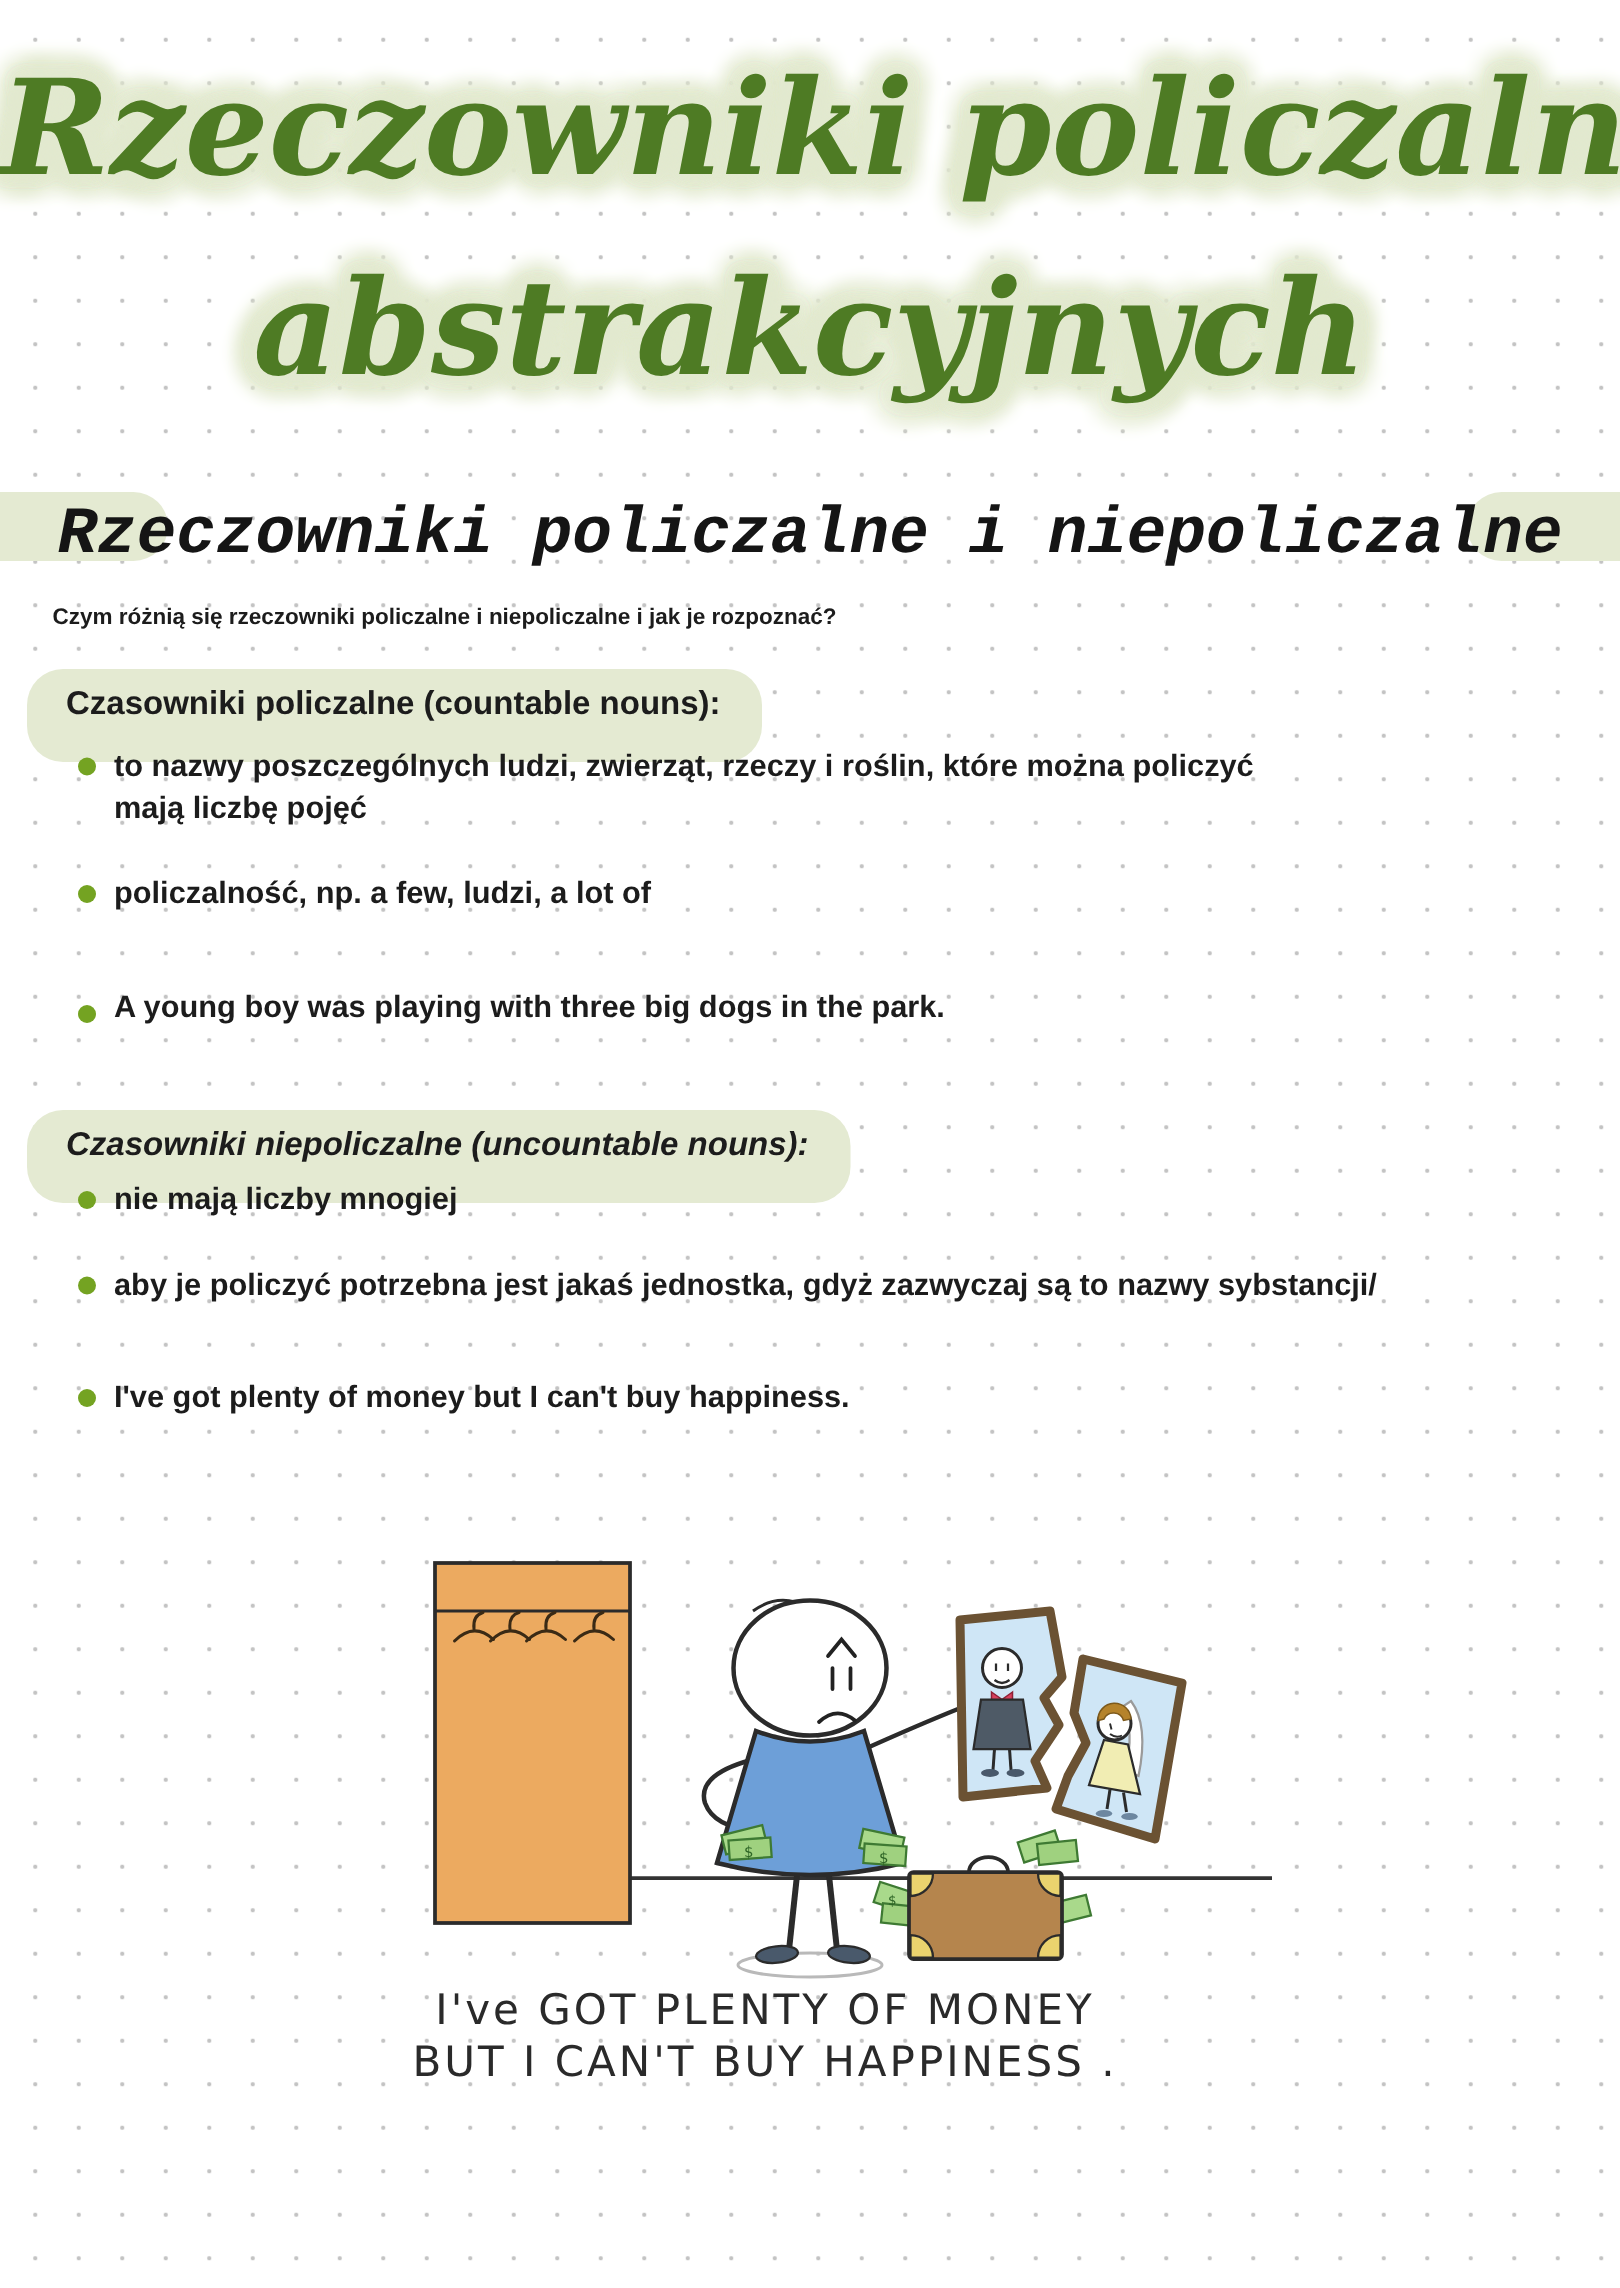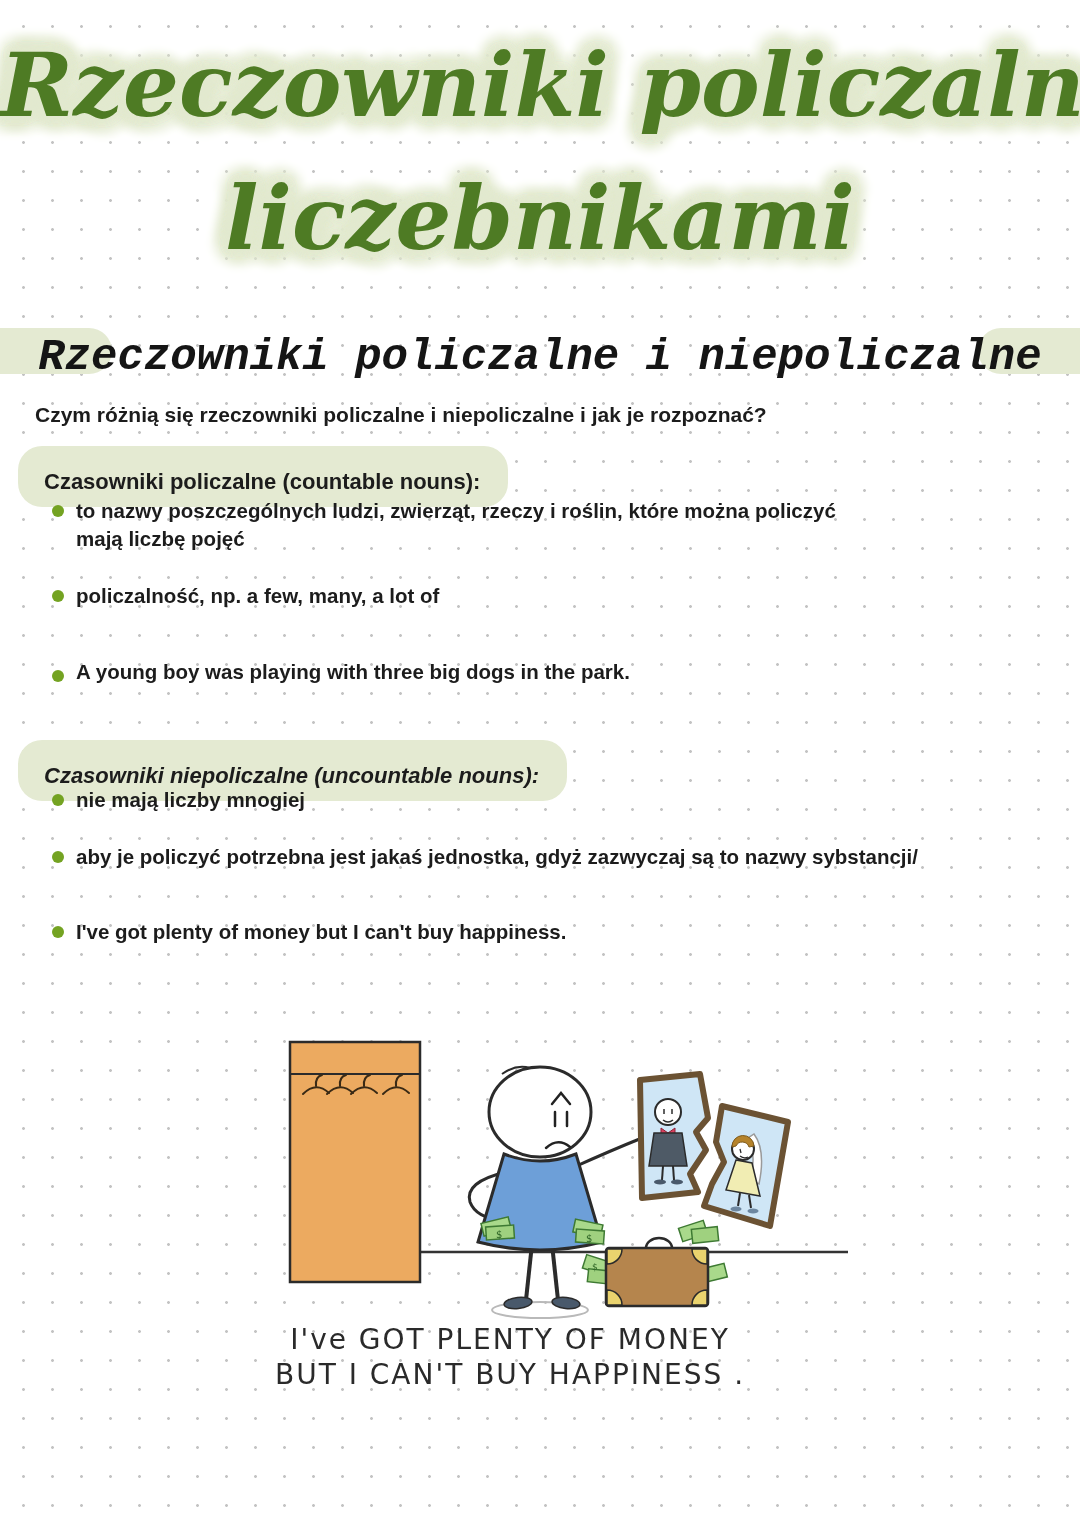--- a/index.html
+++ b/index.html
@@ -22,25 +22,25 @@
   .title-l2{top:158px;font-size:88px;line-height:120px;}
   .subtitle{
     position:absolute;top:320px;left:0;right:0;text-align:center;
     font-family:Liberation Mono, monospace;font-style:italic;font-weight:bold;
     font-size:44px;line-height:74px;color:#151515;white-space:nowrap;
   }
   .side-pill{position:absolute;top:328px;height:46px;background:#e4ead2;}
   .side-pill.left{left:0;width:112px;border-radius:0 24px 24px 0;}
   .side-pill.right{left:978px;width:102px;border-radius:24px 0 0 24px;}
   .question{
-    position:absolute;left:35px;top:403px;font-size:21px;font-weight:bold;white-space:nowrap;
+    position:absolute;left:35px;top:403px;font-size:15px;font-weight:bold;white-space:nowrap;
   }
   .section-pill{
-    position:absolute;left:18px;height:48px;line-height:46px;background:#e4ead2;
-    border-radius:24px;padding:13px 28px 0 26px;font-size:22px;font-weight:bold;white-space:nowrap;
+    position:absolute;left:18px;height:62px;line-height:46px;background:#e4ead2;
+    border-radius:24px;padding:0 28px 0 26px;font-size:22px;font-weight:bold;white-space:nowrap;
   }
   .pill-1{top:446px;}
   .pill-2{top:740px;font-style:italic;}
   .bullet{position:absolute;left:52px;display:flex;align-items:flex-start;}
   .dot{flex:0 0 auto;width:12px;height:12px;border-radius:50%;background:#74a322;margin-top:8px;margin-right:12px;}
   .blines{font-size:20.5px;font-weight:bold;line-height:28px;white-space:nowrap;}
   .b1{top:497px;} .b2{top:582px;} .b3{top:658px;align-items:center;}
   .b4{top:786px;} .b5{top:843px;} .b6{top:918px;}
   .illustration{position:absolute;left:240px;top:1032px;}
   .caption{
@@ -48,41 +48,41 @@
     font-family:"DejaVu Sans",sans-serif;font-size:28px;line-height:35px;
     letter-spacing:2px;color:#2a2a2a;white-space:nowrap;
   }
 </style>
 </head>
 <body>
 
 <div class="page">
 
   <div class="big-title title-l1">Rzeczowniki policzalne i</div>
-  <div class="big-title title-l2">liczebnikami</div>
+  <div class="big-title title-l2">abstrakcyjnych</div>
 
   <div class="side-pill left"></div>
   <div class="side-pill right"></div>
   <div class="subtitle">Rzeczowniki policzalne i niepoliczalne</div>
 
   <div class="question">Czym różnią się rzeczowniki policzalne i niepoliczalne i jak je rozpoznać?</div>
 
   <div class="section-pill pill-1">Czasowniki policzalne (countable nouns):</div>
 
   <div class="bullet b1">
     <span class="dot"></span>
     <div class="blines">
       <div>to nazwy poszczególnych ludzi, zwierząt, rzeczy i roślin, które można policzyć</div>
       <div>mają liczbę pojęć</div>
     </div>
   </div>
   <div class="bullet b2">
     <span class="dot"></span>
     <div class="blines">
-      <div>policzalność, np. a few, many, a lot of</div>
+      <div>policzalność, np. a few, ludzi, a lot of</div>
     </div>
   </div>
   <div class="bullet b3">
     <span class="dot"></span>
     <div class="blines">
       <div>A young boy was playing with three big dogs in the park.</div>
     </div>
   </div>
 
   <div class="section-pill pill-2">Czasowniki niepoliczalne (uncountable nouns):</div>

